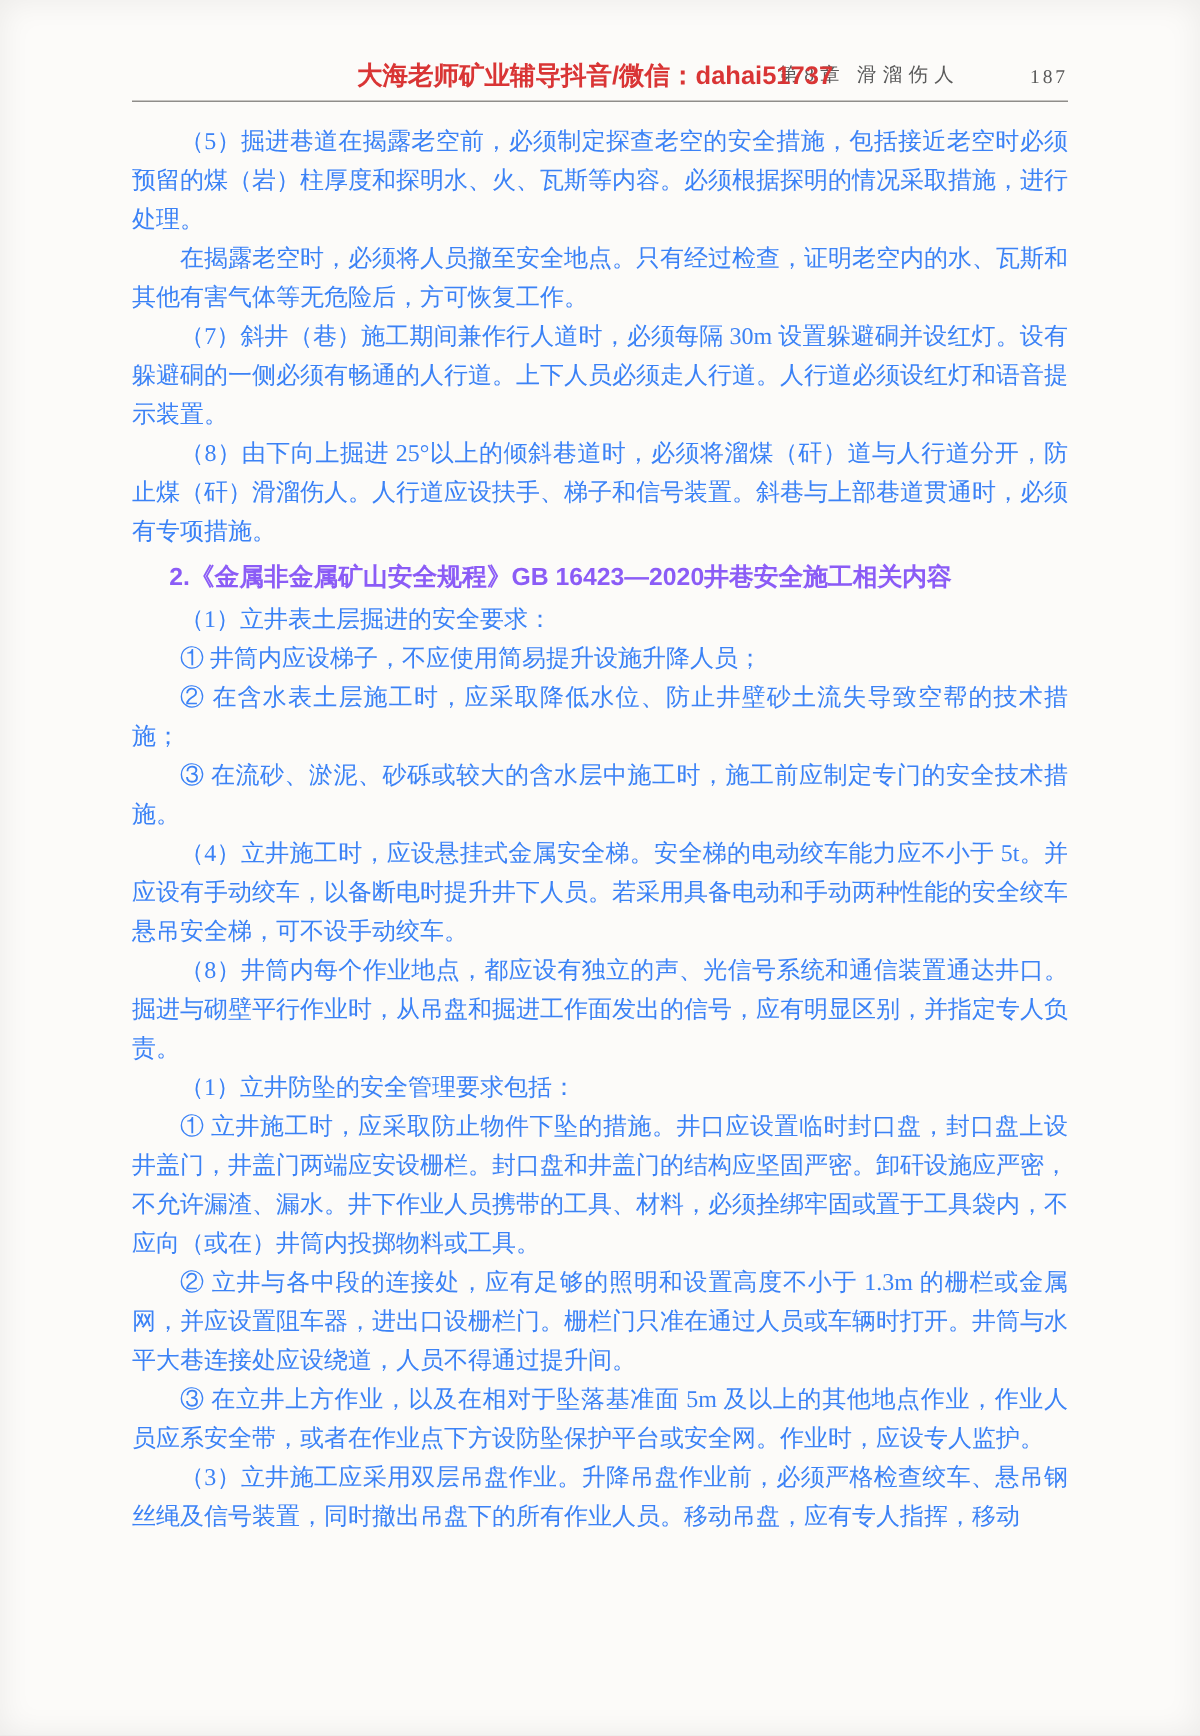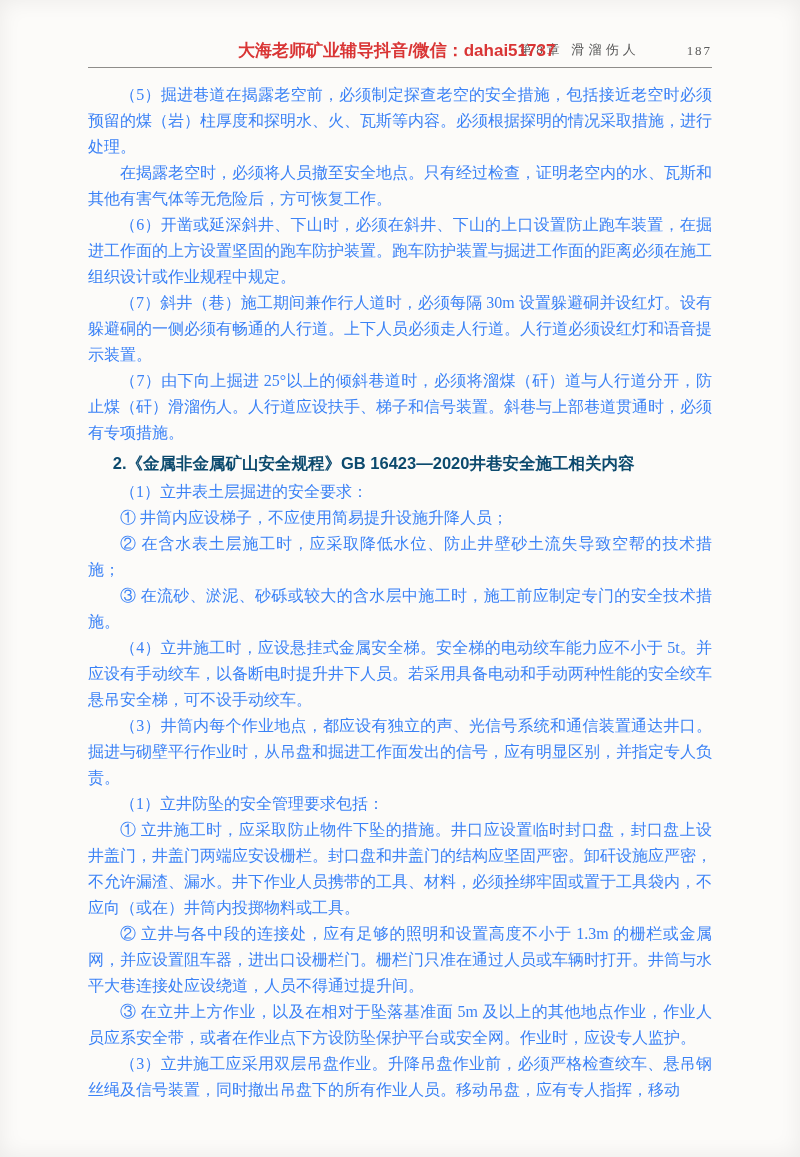--- a/index.html
+++ b/index.html
@@ -62,21 +62,21 @@
   }
   .content p {
     margin: 0;
     font-size: 16px;
     line-height: 26px;
     text-align: justify;
     text-indent: 2em;
     color: #3b82f6;
   }
   .content p.heading {
-    color: #0c4a6e;
+    color: #8b5cf6;
     font-weight: bold;
     font-size: 16.5px;
     line-height: 28px;
     margin: 3px 0 2px;
     text-indent: 1.5em;
     font-family: "Liberation Sans", "DejaVu Sans", sans-serif;
     text-align: left;
   }
 </style>
 </head>
@@ -86,30 +86,29 @@
 
   <div class="header">
     <span class="watermark">大海老师矿业辅导抖音/微信：dahai51737</span>
     <span class="chapter">第8章 滑溜伤人</span>
     <span class="pageno">187</span>
   </div>
 
   <div class="content">
     <p>（5）掘进巷道在揭露老空前，必须制定探查老空的安全措施，包括接近老空时必须预留的煤（岩）柱厚度和探明水、火、瓦斯等内容。必须根据探明的情况采取措施，进行处理。</p>
     <p>在揭露老空时，必须将人员撤至安全地点。只有经过检查，证明老空内的水、瓦斯和其他有害气体等无危险后，方可恢复工作。</p>
-    <p>（6）开凿或延深斜井、下山时，必须在斜井、下山的上口设置防止跑车装置，在掘进工作面的上方设置坚固的跑车防护装置。跑车防护装置与掘进工作面的距离必须在施工组织设计或作业规程中规定。</p>
     <p>（7）斜井（巷）施工期间兼作行人道时，必须每隔 30m 设置躲避硐并设红灯。设有躲避硐的一侧必须有畅通的人行道。上下人员必须走人行道。人行道必须设红灯和语音提示装置。</p>
-    <p>（7）由下向上掘进 25°以上的倾斜巷道时，必须将溜煤（矸）道与人行道分开，防止煤（矸）滑溜伤人。人行道应设扶手、梯子和信号装置。斜巷与上部巷道贯通时，必须有专项措施。</p>
+    <p>（8）由下向上掘进 25°以上的倾斜巷道时，必须将溜煤（矸）道与人行道分开，防止煤（矸）滑溜伤人。人行道应设扶手、梯子和信号装置。斜巷与上部巷道贯通时，必须有专项措施。</p>
     <p class="heading">2.《金属非金属矿山安全规程》GB 16423—2020井巷安全施工相关内容</p>
     <p>（1）立井表土层掘进的安全要求：</p>
     <p>① 井筒内应设梯子，不应使用简易提升设施升降人员；</p>
     <p>② 在含水表土层施工时，应采取降低水位、防止井壁砂土流失导致空帮的技术措施；</p>
     <p>③ 在流砂、淤泥、砂砾或较大的含水层中施工时，施工前应制定专门的安全技术措施。</p>
     <p>（4）立井施工时，应设悬挂式金属安全梯。安全梯的电动绞车能力应不小于 5t。并应设有手动绞车，以备断电时提升井下人员。若采用具备电动和手动两种性能的安全绞车悬吊安全梯，可不设手动绞车。</p>
-    <p>（3）井筒内每个作业地点，都应设有独立的声、光信号系统和通信装置通达井口。掘进与砌壁平行作业时，从吊盘和掘进工作面发出的信号，应有明显区别，并指定专人负责。</p>
+    <p>（8）井筒内每个作业地点，都应设有独立的声、光信号系统和通信装置通达井口。掘进与砌壁平行作业时，从吊盘和掘进工作面发出的信号，应有明显区别，并指定专人负责。</p>
     <p>（1）立井防坠的安全管理要求包括：</p>
     <p>① 立井施工时，应采取防止物件下坠的措施。井口应设置临时封口盘，封口盘上设井盖门，井盖门两端应安设栅栏。封口盘和井盖门的结构应坚固严密。卸矸设施应严密，不允许漏渣、漏水。井下作业人员携带的工具、材料，必须拴绑牢固或置于工具袋内，不应向（或在）井筒内投掷物料或工具。</p>
     <p>② 立井与各中段的连接处，应有足够的照明和设置高度不小于 1.3m 的栅栏或金属网，并应设置阻车器，进出口设栅栏门。栅栏门只准在通过人员或车辆时打开。井筒与水平大巷连接处应设绕道，人员不得通过提升间。</p>
     <p>③ 在立井上方作业，以及在相对于坠落基准面 5m 及以上的其他地点作业，作业人员应系安全带，或者在作业点下方设防坠保护平台或安全网。作业时，应设专人监护。</p>
     <p>（3）立井施工应采用双层吊盘作业。升降吊盘作业前，必须严格检查绞车、悬吊钢丝绳及信号装置，同时撤出吊盘下的所有作业人员。移动吊盘，应有专人指挥，移动</p>
   </div>
 
 </div>
 
 </body></html>

